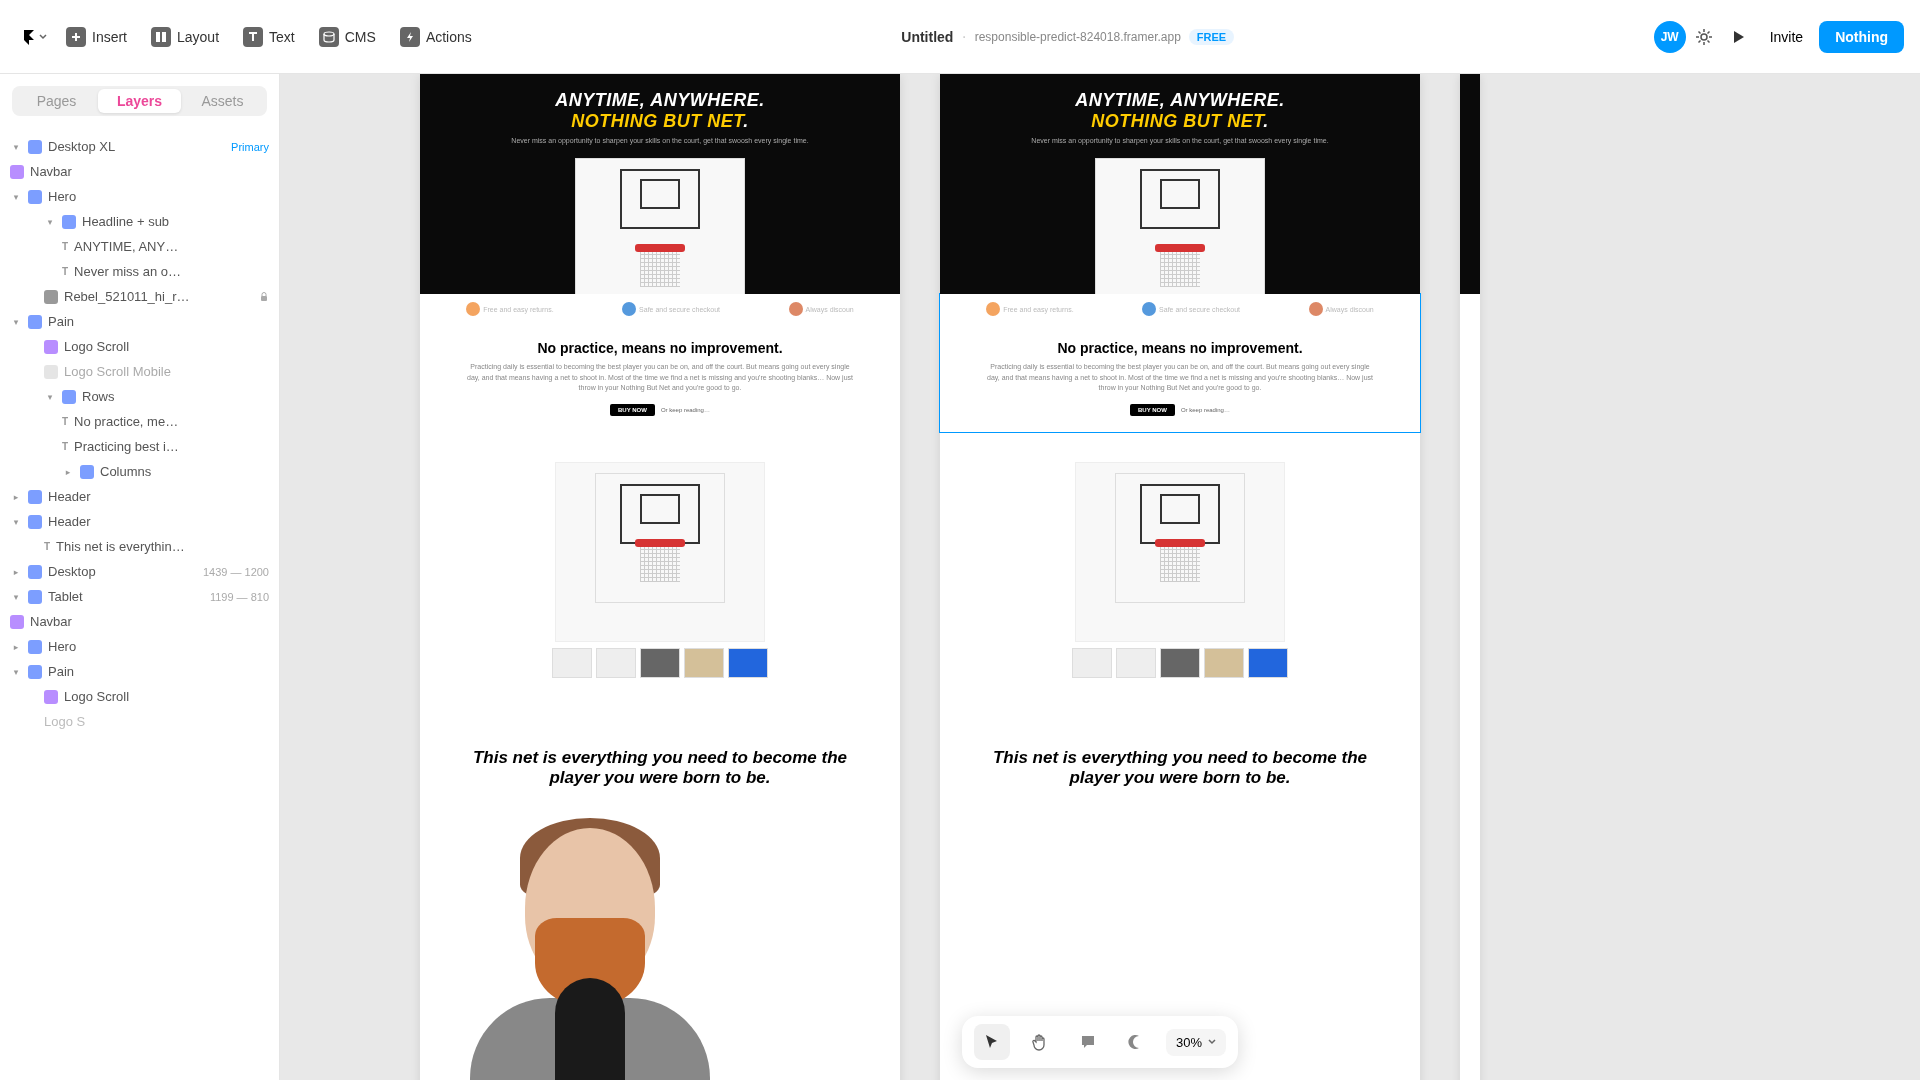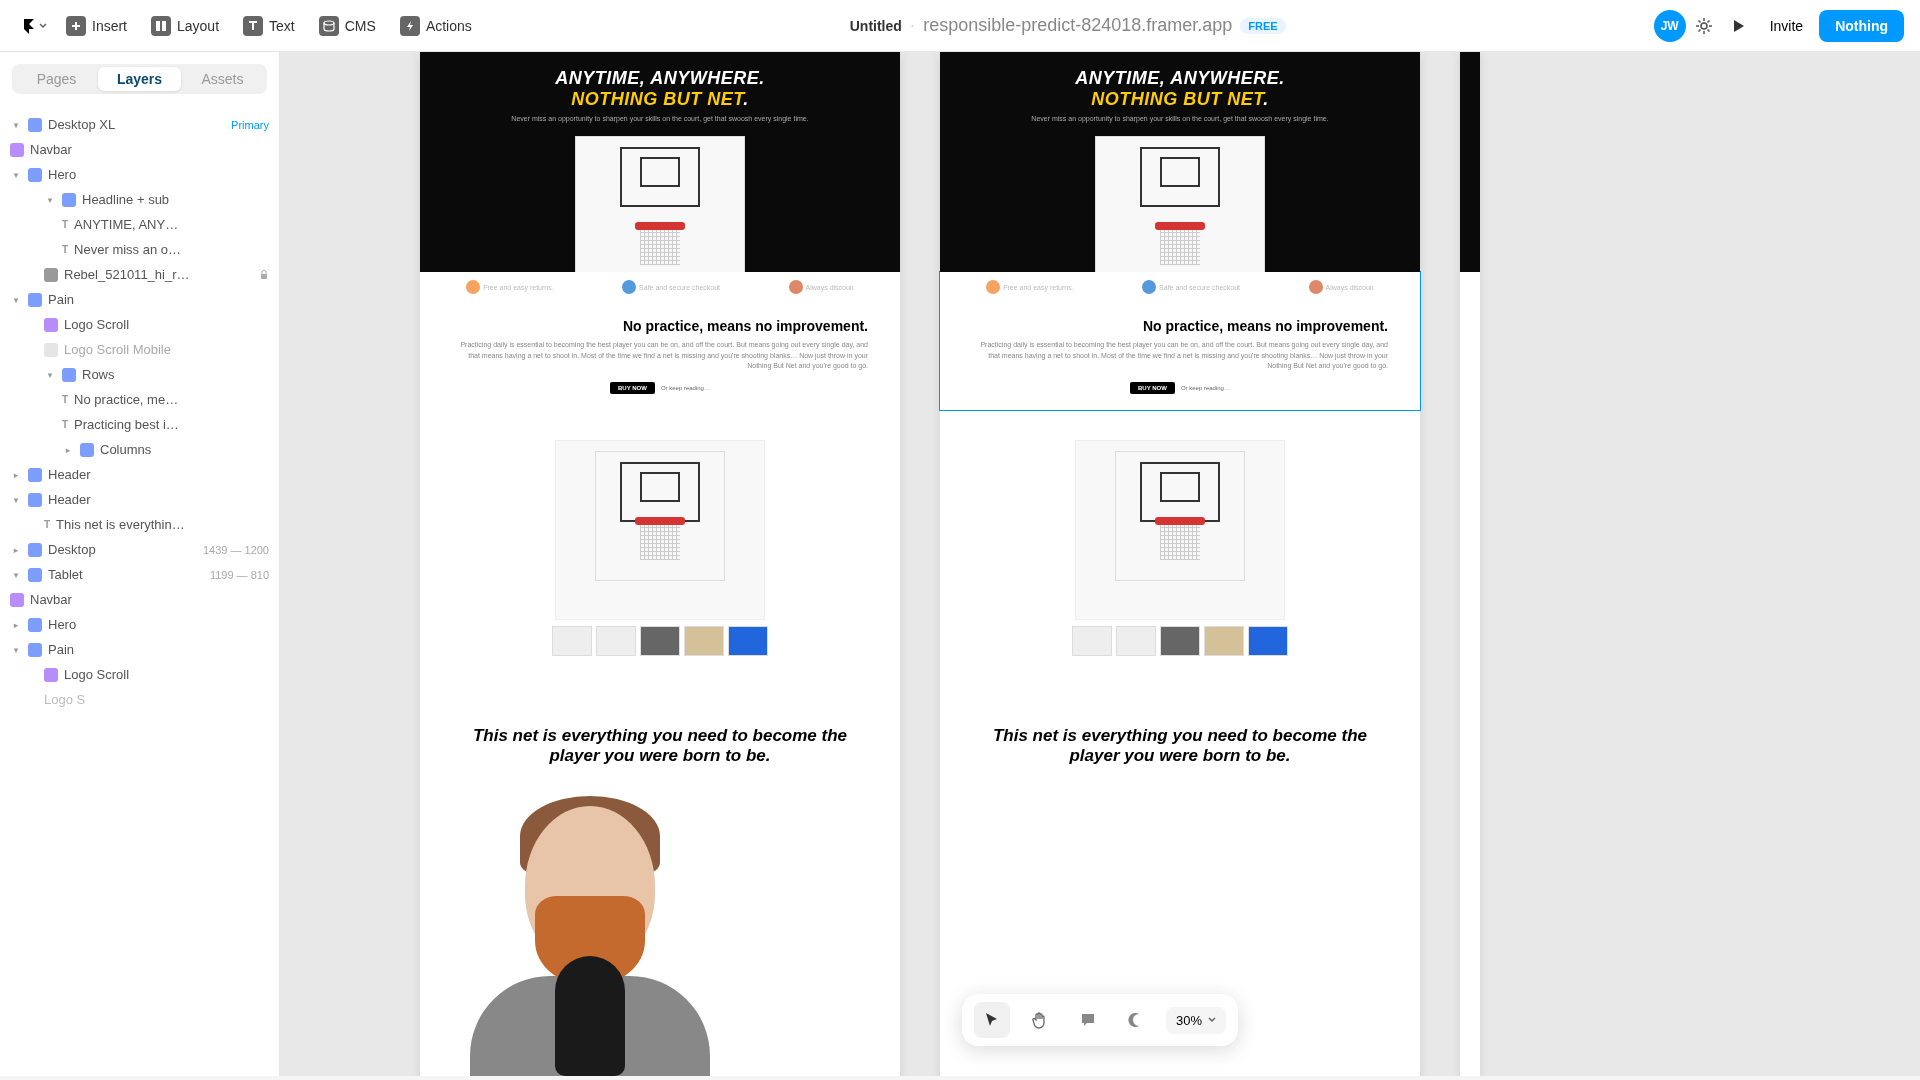--- a/index.html
+++ b/index.html
@@ -1,40 +1,40 @@
 <!DOCTYPE html>
 <html><head>
 <meta charset="utf-8">
 <style>
 * { margin: 0; padding: 0; box-sizing: border-box; font-family: -apple-system, BlinkMacSystemFont, 'Segoe UI', sans-serif; }
 body { background: #f5f5f5; overflow: hidden; width: 1920px; height: 1080px; }
 
 
-.toolbar { height: 52px; background: #fff; border-bottom: 1px solid #e5e5e5; display: flex; align-items: center; padding: 0 16px; gap: 8px; }
+.toolbar { height: 74px; background: #fff; border-bottom: 1px solid #e5e5e5; display: flex; align-items: center; padding: 0 16px; gap: 8px; }
 .toolbar-left { display: flex; align-items: center; gap: 4px; }
 .logo-btn { width: 36px; height: 36px; display: flex; align-items: center; justify-content: center; border-radius: 8px; cursor: pointer; gap: 2px; }
 .tb-btn { display: flex; align-items: center; gap: 6px; padding: 6px 10px; border-radius: 8px; cursor: pointer; font-size: 14px; color: #333; }
 .tb-icon { width: 20px; height: 20px; background: #666; border-radius: 4px; display: flex; align-items: center; justify-content: center; }
 .toolbar-center { flex: 1; display: flex; align-items: center; justify-content: center; gap: 8px; }
 .project-title { font-size: 14px; color: #333; font-weight: 600; }
-.project-domain { font-size: 18px; color: #888; }
+.project-domain { font-size: 12px; color: #888; }
 .free-badge { background: #e8f4ff; color: #0099ff; font-size: 11px; font-weight: 700; padding: 2px 8px; border-radius: 10px; }
 .toolbar-right { display: flex; align-items: center; gap: 2px; }
 .avatar { width: 32px; height: 32px; border-radius: 50%; background: #0099ff; color: #fff; display: flex; align-items: center; justify-content: center; font-size: 12px; font-weight: 600; }
 .icon-btn { width: 32px; height: 32px; border-radius: 50%; display: flex; align-items: center; justify-content: center; cursor: pointer; }
 .invite-btn { padding: 6px 14px; font-size: 14px; border-radius: 8px; cursor: pointer; }
 .publish-btn { padding: 8px 16px; background: #0099ff; color: #fff; font-size: 14px; font-weight: 600; border-radius: 8px; cursor: pointer; }
 
 
 .main { display: flex; height: calc(100% - 56px); }
 
 
 .left-panel { width: 280px; background: #fff; border-right: 1px solid #e5e5e5; display: flex; flex-direction: column; }
 .panel-tab { font-size: 14px; color: #999; cursor: pointer; padding: 4px 10px; border-radius: 6px; }
-.panel-tab.active { background: #fff; color: #0c4a6e; font-weight: 600; box-shadow: 0 1px 3px rgba(0,0,0,0.1); }
+.panel-tab.active { background: #fff; color: #ec4899; font-weight: 600; box-shadow: 0 1px 3px rgba(0,0,0,0.1); }
 .panel-tabs-wrap { background: #f0f0f0; border-radius: 8px; padding: 3px; display: flex; margin: 12px; }
 .panel-tabs-wrap .panel-tab { flex: 1; text-align: center; }
 .tree { flex: 1; overflow-y: auto; padding: 6px 0; }
 .tree-item { display: flex; align-items: center; padding: 5px 10px; font-size: 13px; color: #555; cursor: pointer; gap: 6px; white-space: nowrap; }
 .tree-caret { width: 12px; height: 12px; display: flex; align-items: center; justify-content: center; font-size: 9px; color: #999; }
 .tree-icon { width: 14px; height: 14px; border-radius: 3px; flex-shrink: 0; }
 .tree-icon.frame { background: #7c9eff; }
 .tree-icon.stack { background: #7c9eff; }
 .tree-icon.comp { background: #b88eff; }
 .tree-icon.img { background: #999; }
@@ -58,21 +58,21 @@
 .hoop { width: 170px; height: 150px; margin: 12px auto 0; background: #f8f8f8; border: 1px solid #ddd; position: relative; }
 .hoop-board { position: absolute; top: 10px; left: 50%; transform: translateX(-50%); width: 80px; height: 60px; border: 2px solid #333; }
 .hoop-inner { position: absolute; top: 20px; left: 50%; transform: translateX(-50%); width: 40px; height: 30px; border: 2px solid #333; }
 .hoop-rim { position: absolute; bottom: 55px; left: 50%; transform: translateX(-50%); width: 50px; height: 8px; background: #d63333; border-radius: 3px; }
 .hoop-net { position: absolute; bottom: 20px; left: 50%; transform: translateX(-50%); width: 40px; height: 35px; background: repeating-linear-gradient(90deg, #ccc 0 1px, transparent 1px 4px), repeating-linear-gradient(0deg, #ccc 0 1px, transparent 1px 4px); }
 
 .logo-strip { display: flex; justify-content: space-around; padding: 8px 12px; background: #fff; font-size: 7px; color: #bbb; align-items: center; }
 .logo-strip span { display: flex; align-items: center; gap: 3px; }
 .logo-dot { width: 14px; height: 14px; border-radius: 50%; }
 
-.pain-section { text-align: right; padding: 16px 32px; }
+.pain-section { text-align: center; padding: 16px 45px; }
 .pain-h2 { font-size: 14px; font-weight: 800; }
 .pain-p { font-size: 7px; color: #888; margin-top: 6px; line-height: 1.5; }
 .pain-btns { display: flex; justify-content: center; gap: 6px; margin-top: 10px; align-items: center; }
 .btn-dark { background: #000; color: #fff; font-size: 6px; padding: 3px 8px; border-radius: 2px; font-weight: 600; }
 .btn-link { font-size: 6px; color: #666; }
 
 .gallery { padding: 30px 60px 10px; }
 .gallery-main { width: 210px; height: 180px; margin: 0 auto; background: #f8f8f8; border: 1px solid #eee; position: relative; }
 .thumbs { display: flex; gap: 4px; justify-content: center; margin-top: 6px; }
 .thumb { width: 40px; height: 30px; background: #eee; border: 1px solid #ddd; }

